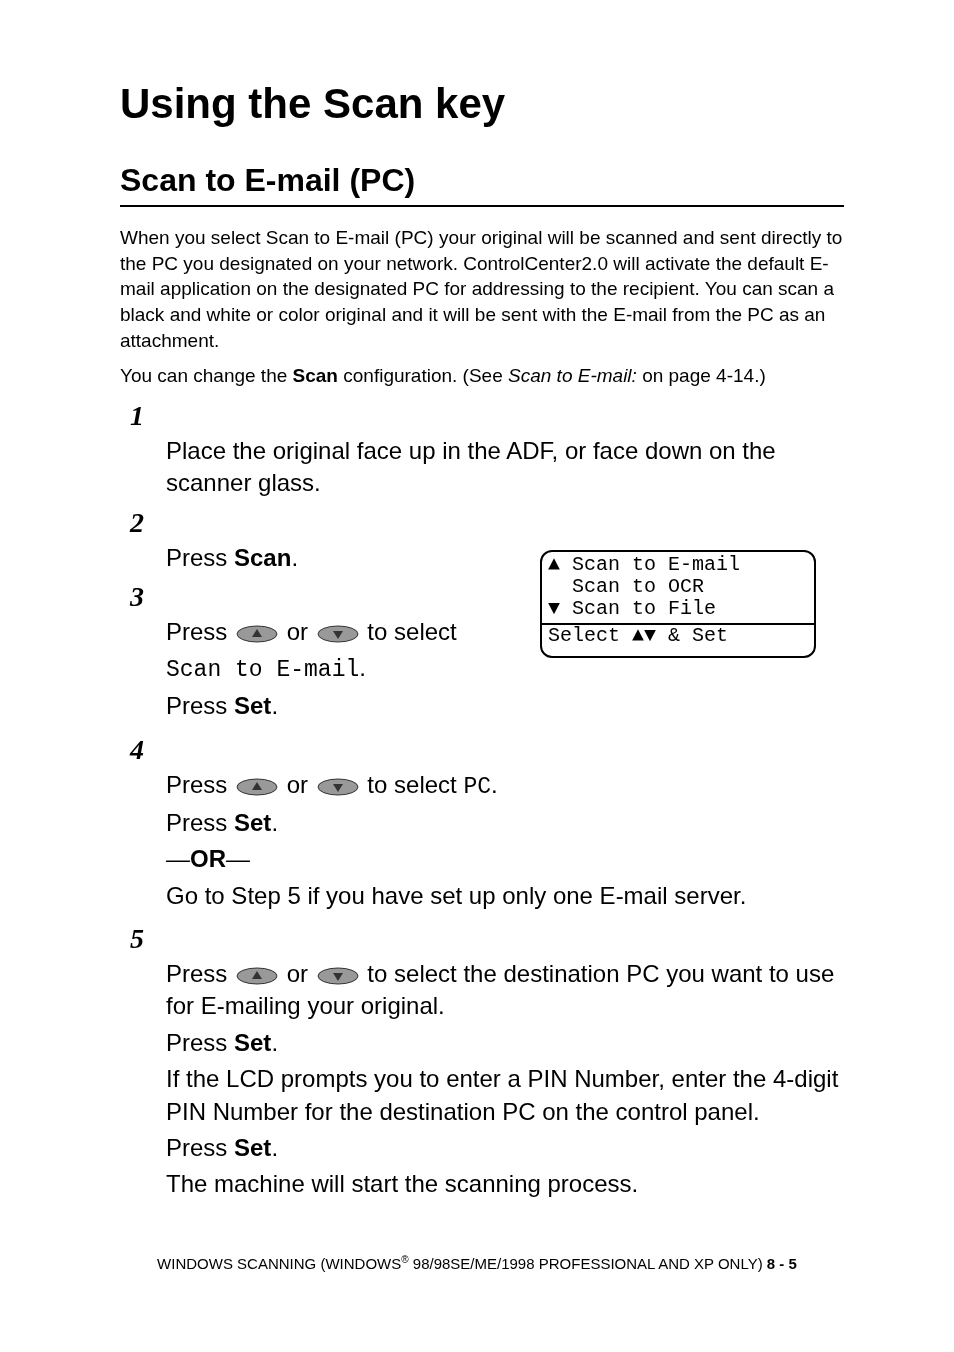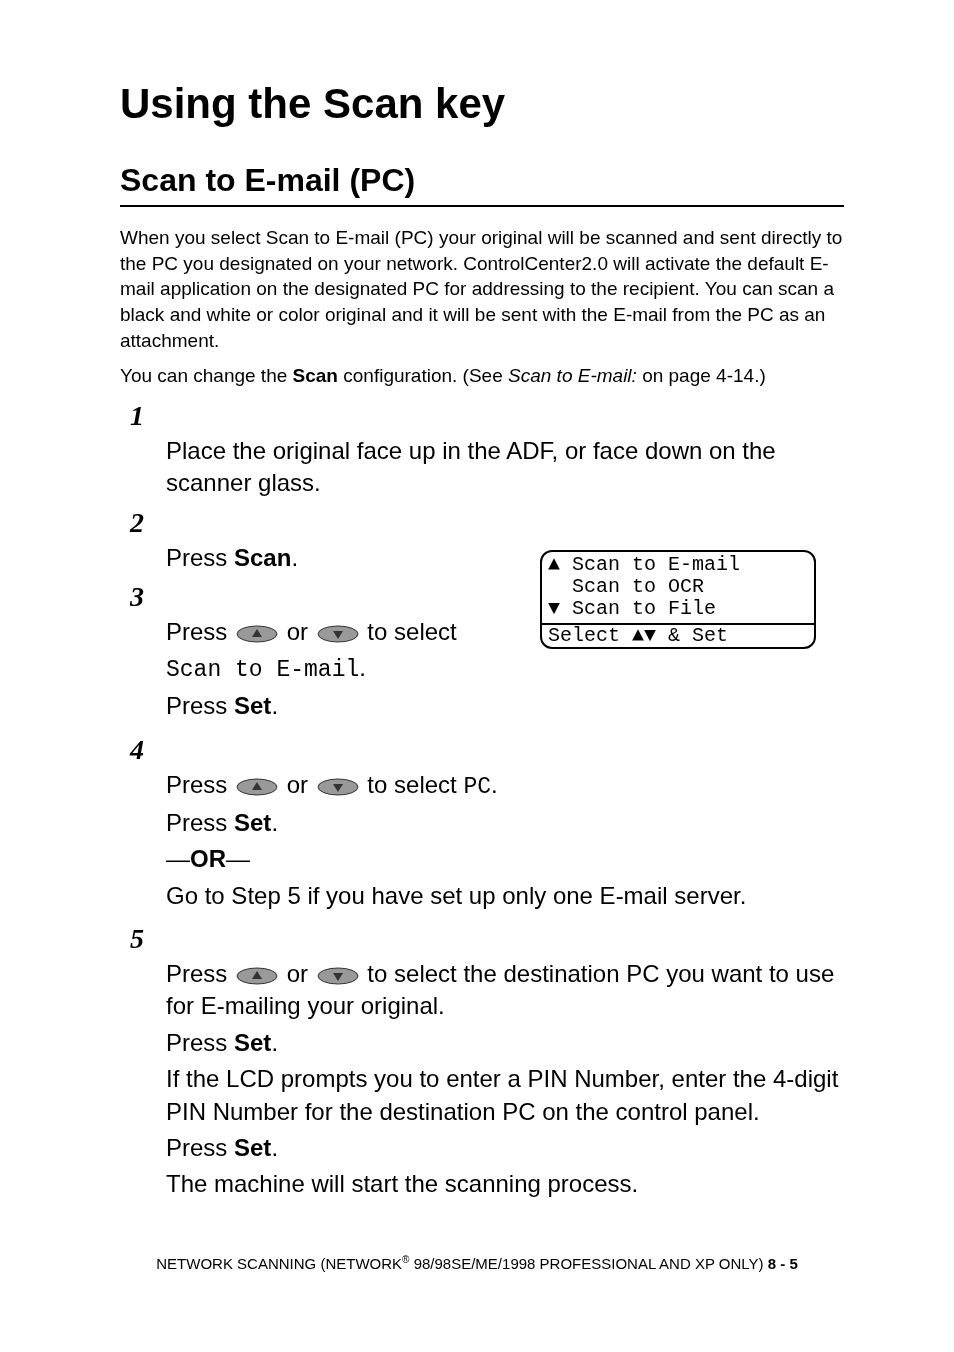--- a/index.html
+++ b/index.html
@@ -76,21 +76,21 @@
     border-radius: 12px;
     font-family: "Courier New", monospace;
     font-size: 20px;
     line-height: 1.1;
     overflow: hidden;
   }
   .lcd-top { padding: 2px 6px 2px 6px; }
   .lcd-row { white-space: pre; }
   .lcd-bottom {
     border-top: 2px solid #000;
-    padding: 0 6px 0 6px;
+    padding: 0 6px 9px 6px;
     white-space: pre;
   }
   .tri { display: inline-block; vertical-align: middle; }
   .footer {
     position: absolute;
     bottom: 80px;
     left: 0;
     width: 100%;
     text-align: center;
     font-size: 15px;
@@ -198,14 +198,14 @@
 <div class="lcd-box">
   <div class="lcd-top">
     <div class="lcd-row"><span class="tri">▲</span> <span>Scan to E-mail</span></div>
     <div class="lcd-row">  <span>Scan to OCR</span></div>
     <div class="lcd-row"><span class="tri">▼</span> <span>Scan to File</span></div>
   </div>
   <div class="lcd-bottom"><span>Select </span><span class="tri">▲</span><span class="tri">▼</span><span> &amp; Set</span></div>
 </div>
 
 <div class="footer">
-  <span>NETWORK SCANNING (NETWORK</span><span class="sup">®</span><span> 98/98SE/ME/1998 PROFESSIONAL AND XP ONLY)   </span><span class="page-no">8 - 5</span>
+  <span>WINDOWS SCANNING (WINDOWS</span><span class="sup">®</span><span> 98/98SE/ME/1998 PROFESSIONAL AND XP ONLY)   </span><span class="page-no">8 - 5</span>
 </div>
 
 </body></html>

